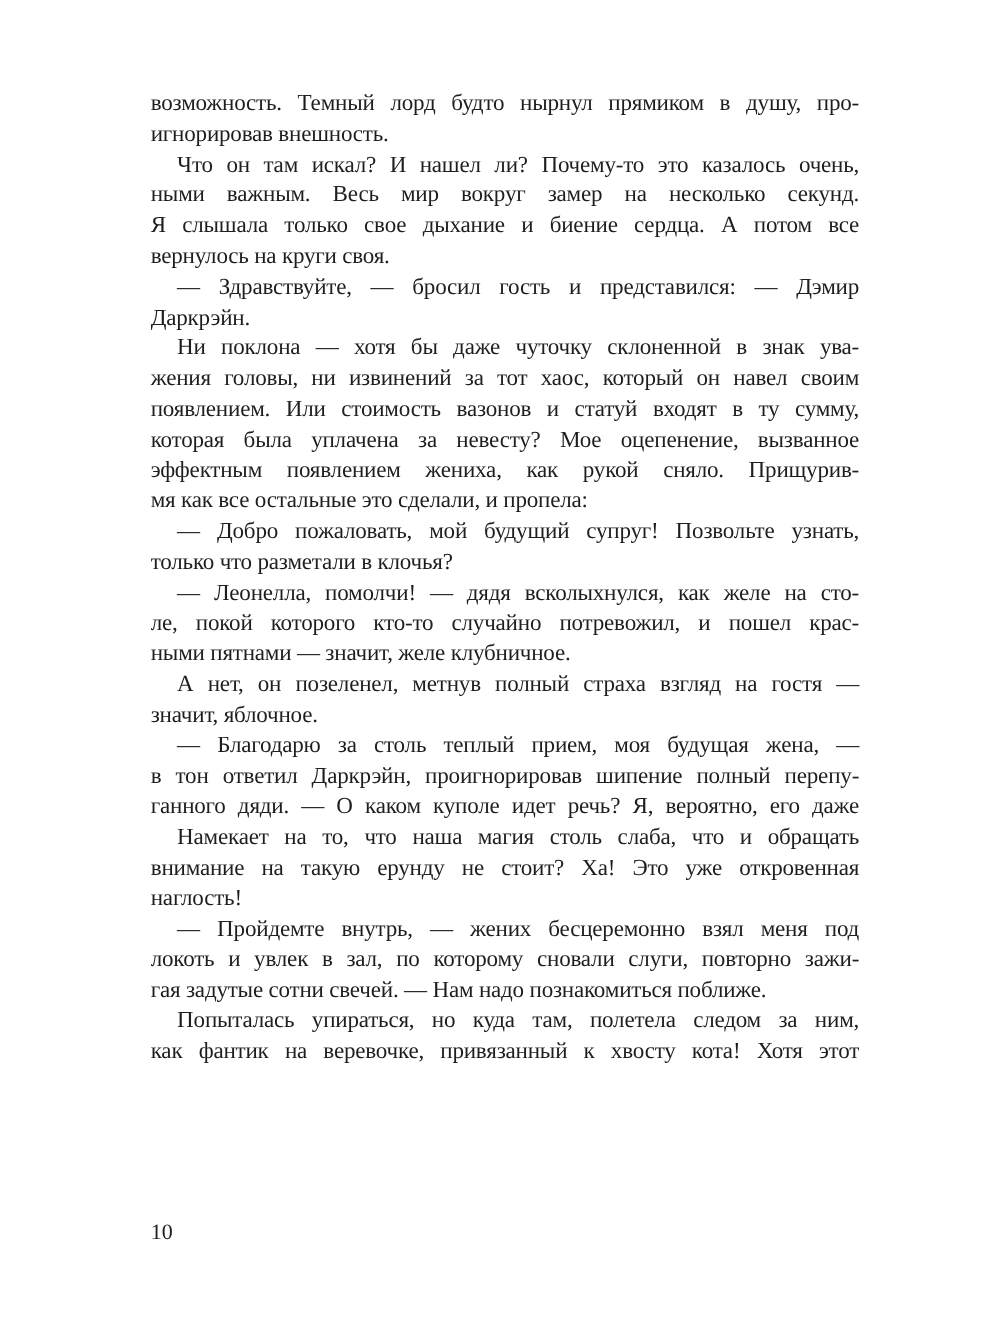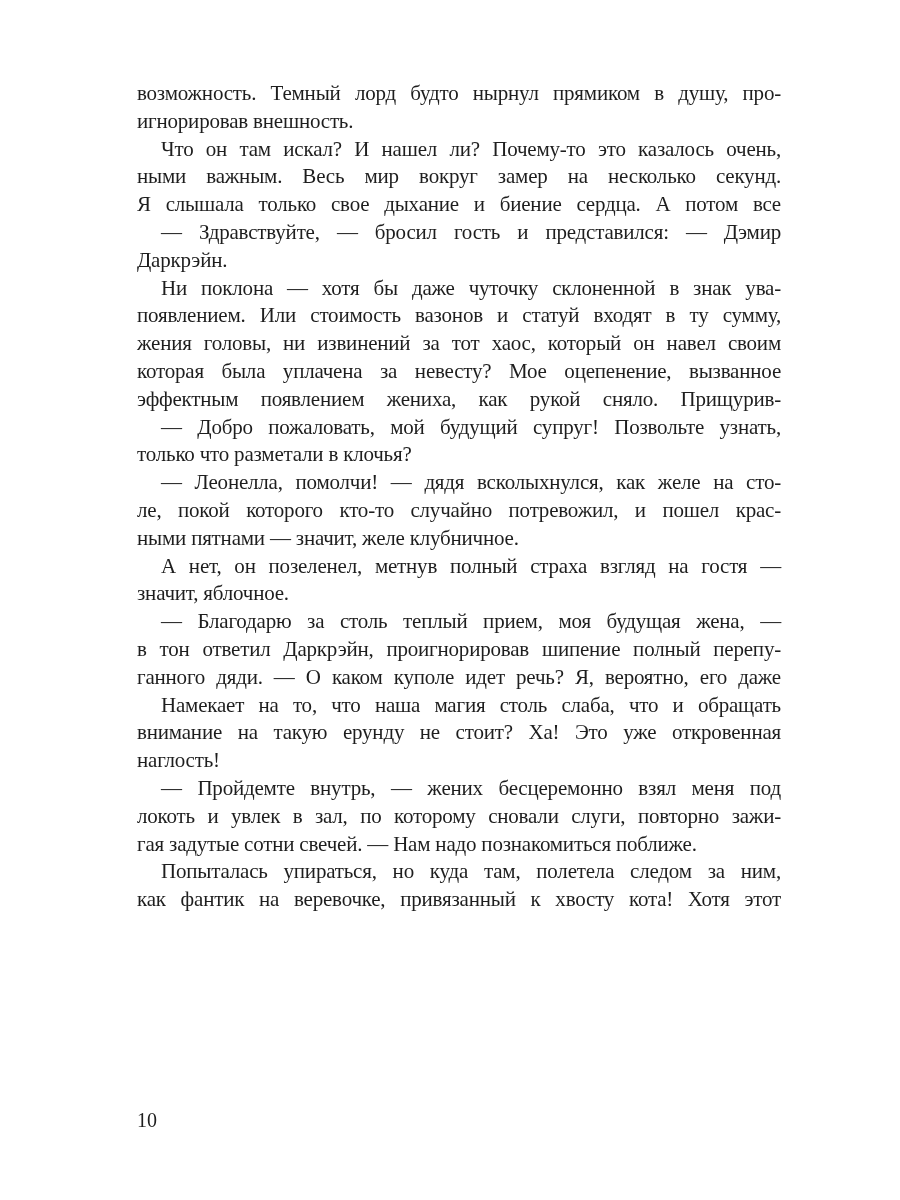--- a/index.html
+++ b/index.html
@@ -55,27 +55,29 @@
 </head>
 <body>
 
 <div class="book-page">
   <div class="text-block">
       <div class="line">возможность. Темный лорд будто нырнул прямиком в душу, про-</div>
       <div class="line pend">игнорировав внешность.</div>
       <div class="line indent">Что он там искал? И нашел ли? Почему-то это казалось очень,</div>
       <div class="line">ными важным. Весь мир вокруг замер на несколько секунд.</div>
       <div class="line">Я слышала только свое дыхание и биение сердца. А потом все</div>
+      <div class="line pend">вернулось на круги своя.</div>
       <div class="line indent">— Здравствуйте, — бросил гость и представился: — Дэмир</div>
       <div class="line pend">Даркрэйн.</div>
       <div class="line indent">Ни поклона — хотя бы даже чуточку склоненной в знак ува-</div>
+      <div class="line">жения головы, ни извинений за тот хаос, который он навел своим</div>
       <div class="line">появлением. Или стоимость вазонов и статуй входят в ту сумму,</div>
-      <div class="line">жения головы, ни извинений за тот хаос, который он навел своим</div>
       <div class="line">которая была уплачена за невесту? Мое оцепенение, вызванное</div>
       <div class="line">эффектным появлением жениха, как рукой сняло. Прищурив-</div>
+      <div class="line pend">мя как все остальные это сделали, и пропела:</div>
       <div class="line indent">— Добро пожаловать, мой будущий супруг! Позвольте узнать,</div>
       <div class="line pend">только что разметали в клочья?</div>
       <div class="line indent">— Леонелла, помолчи! — дядя всколыхнулся, как желе на сто-</div>
       <div class="line">ле, покой которого кто-то случайно потревожил, и пошел крас-</div>
       <div class="line pend">ными пятнами — значит, желе клубничное.</div>
       <div class="line indent">А нет, он позеленел, метнув полный страха взгляд на гостя —</div>
       <div class="line pend">значит, яблочное.</div>
       <div class="line indent">— Благодарю за столь теплый прием, моя будущая жена, —</div>
       <div class="line">в тон ответил Даркрэйн, проигнорировав шипение полный перепу-</div>
       <div class="line">ганного дяди. — О каком куполе идет речь? Я, вероятно, его даже</div>

